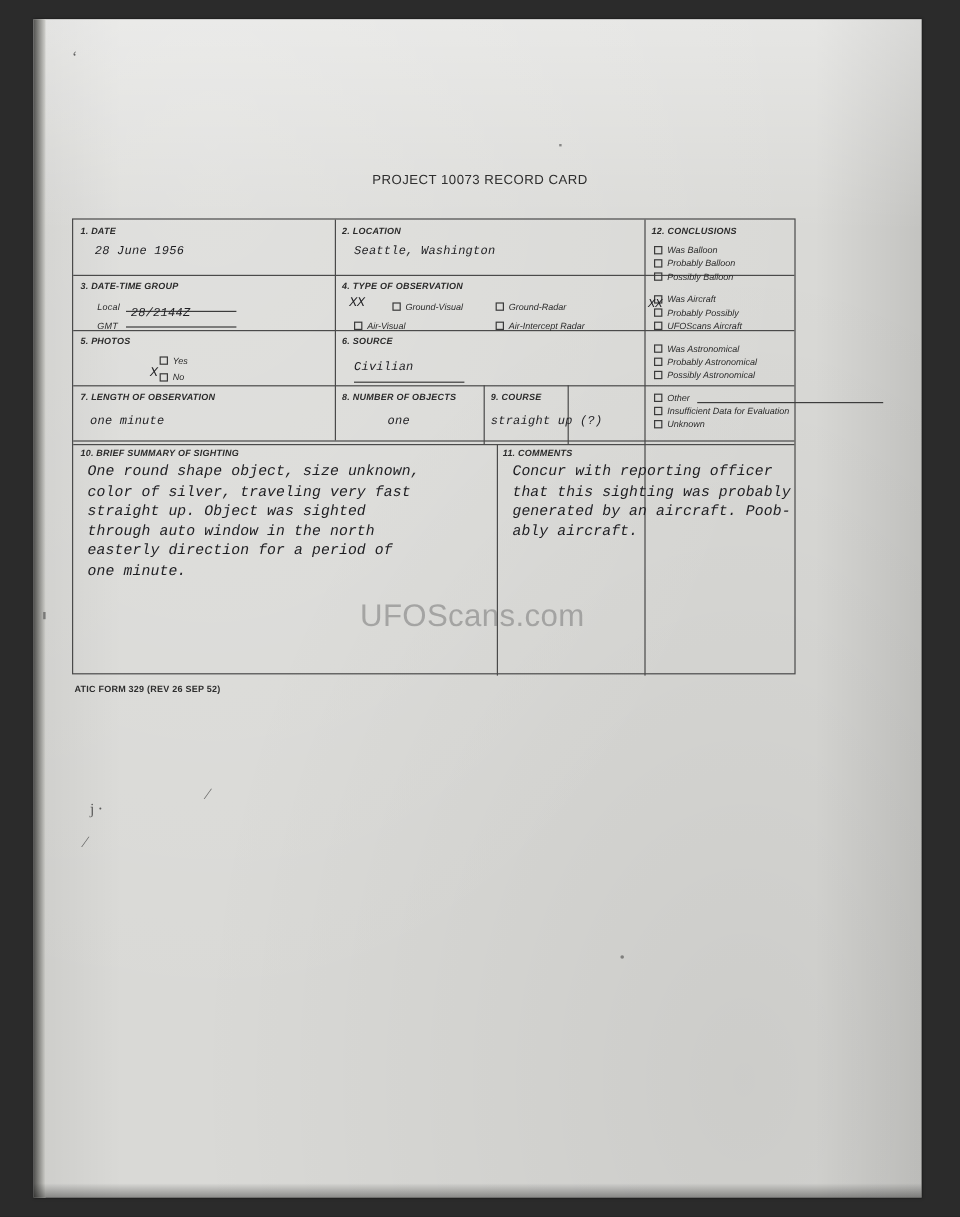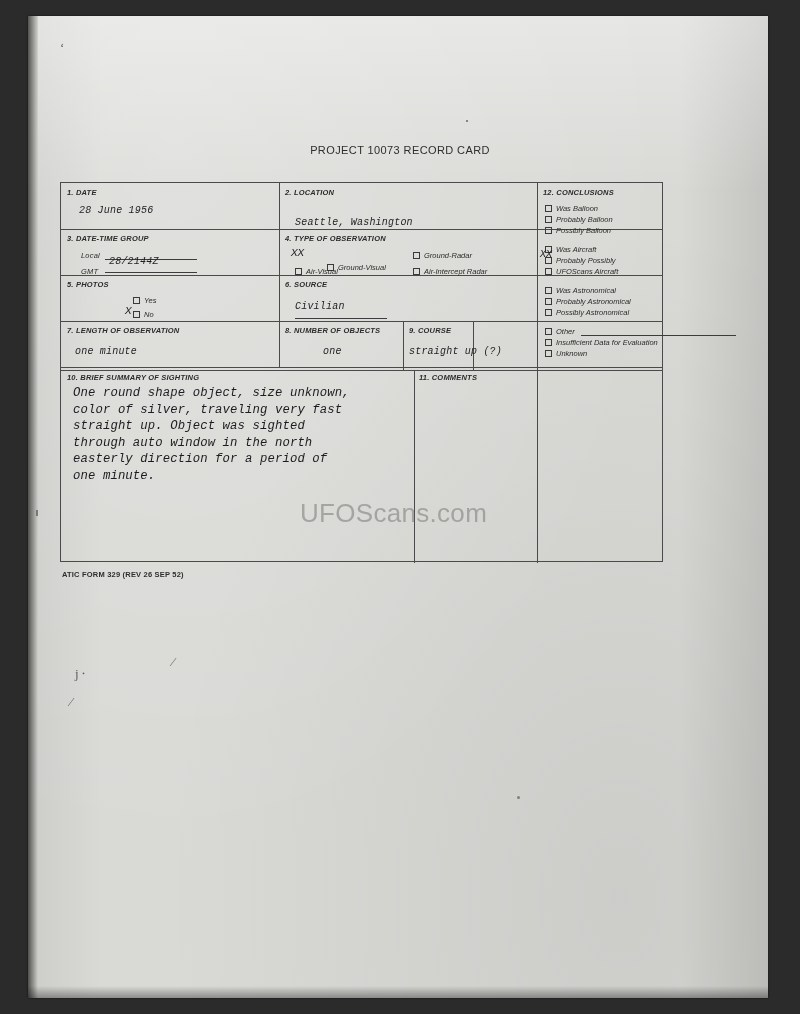--- a/index.html
+++ b/index.html
@@ -195,33 +195,33 @@
     <div class="vline" style="left:218px; bottom:auto; height:184px; top:0;"></div>
     <div class="vline" style="left:476px; top:0; height:380px;"></div>
     <div class="vline" style="left:342px; top:138px; height:49px;"></div>
     <div class="vline" style="left:412px; top:138px; height:49px;"></div>
     <div class="vline" style="left:353px; top:187px; height:193px;"></div>
 
     <div class="fld-label" style="left:6px; top:5px;">1. DATE</div>
     <div class="type-val" style="left:18px; top:22px;">28 June 1956</div>
 
     <div class="fld-label" style="left:224px; top:5px;">2. LOCATION</div>
-    <div class="type-val" style="left:234px; top:34px;">Seattle, Washington</div>
+    <div class="type-val" style="left:234px; top:22px;">Seattle, Washington</div>
 
     <div class="fld-label" style="left:6px; top:51px;">3. DATE-TIME GROUP</div>
     <div class="fld-label" style="left:20px; top:68px; font-weight:normal;">Local</div>
     <div class="ul" style="left:44px; top:76px; width:92px;"></div>
     <div class="type-val type-small" style="left:48px; top:63px;"></div>
     <div class="fld-label" style="left:20px; top:84px; font-weight:normal;">GMT</div>
     <div class="ul" style="left:44px; top:89px; width:92px;"></div>
     <div class="type-val" style="left:48px; top:73px;">28/2144Z</div>
 
     <div class="fld-label" style="left:224px; top:51px;">4. TYPE OF OBSERVATION</div>
 
-    <div class="cb" style="left:234px; top:80px;padding-left:32px;">
+    <div class="cb" style="left:234px; top:68px;padding-left:32px;">
       <span class="box"></span><span>Ground-Visual</span>
     </div>
     <div class="mark" style="left:230px; top:64px;">XX</div>
 
     <div class="cb" style="left:352px; top:68px;">
       <span class="box"></span><span>Ground-Radar</span>
     </div>
 
     <div class="cb" style="left:234px; top:84px;">
       <span class="box"></span><span>Air-Visual</span>
@@ -255,20 +255,24 @@
 
     <div class="fld-label" style="left:6px; top:190px;">10. BRIEF SUMMARY OF SIGHTING</div>
     <div class="summary-text" style="left:12px; top:202px;">One round shape object, size unknown,
 color of silver, traveling very fast
 straight up. Object was sighted
 through auto window in the north
 easterly direction for a period of
 one minute.</div>
 
     <div class="fld-label" style="left:358px; top:190px;">11. COMMENTS</div>
+    <div class="comments-text" style="left:366px; top:202px;">Concur with reporting officer
+that this sighting was probably
+generated by an aircraft. Poob-
+ably aircraft.</div>
 
     <div class="fld-label" style="left:482px; top:5px;">12. CONCLUSIONS</div>
 
     <div class="cb" style="left:484px; top:21px;">
       <span class="box"></span><span>Was Balloon</span>
     </div>
     <div class="cb" style="left:484px; top:32px;">
       <span class="box"></span><span>Probably Balloon</span>
     </div>
     <div class="cb" style="left:484px; top:43px;">

